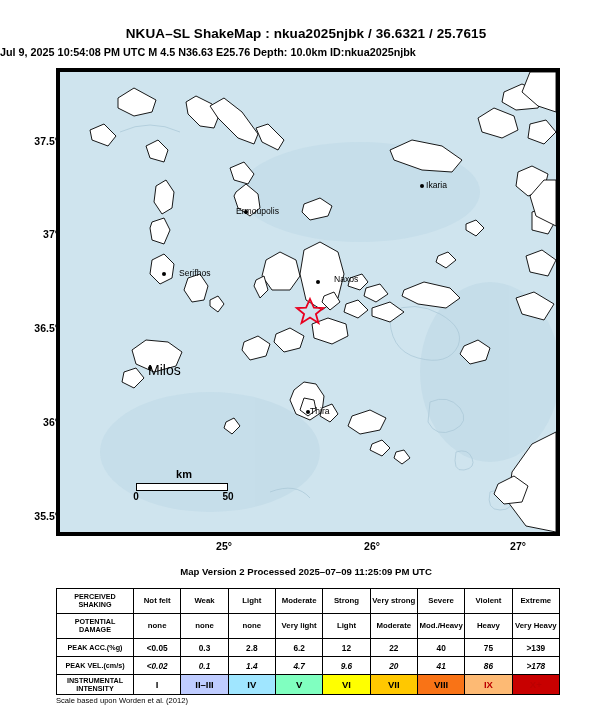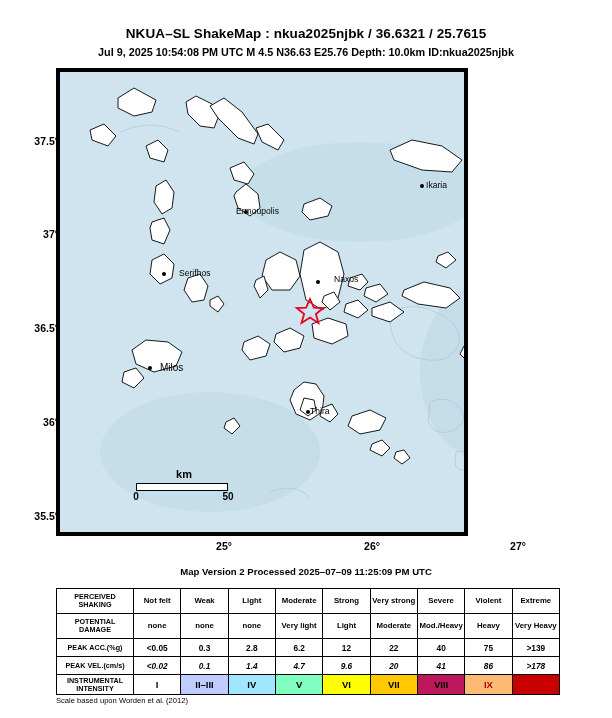--- a/index.html
+++ b/index.html
@@ -29,36 +29,36 @@
     text-align: center;
     font-size: 13.5px;
     font-weight: bold;
     letter-spacing: 0.1px;
   }
   .title-sub {
     position: absolute;
     top: 46px;
     left: 0;
     width: 612px;
-    text-align: center;
+    text-align: left;
     font-size: 10.8px;
     font-weight: bold;
   }
   
   .map-wrap {
     position: absolute;
     left: 56px;
     top: 68px;
     width: 504px;
     height: 468px;
   }
   .map-frame {
     position: absolute;
     left: 0; top: 0;
-    width: 412px;
+    width: 504px;
     height: 468px;
     border: 4px solid #000;
     box-sizing: border-box;
     background: #4d7c0f;
     overflow: hidden;
   }
   .map-inner {
     position: absolute;
     left: 0; top: 0;
     width: 100%;
@@ -300,21 +300,21 @@
           <g transform="translate(250,240)">
             <path d="M0,-13 L3.9,-4.3 L13.2,-4.0 L5.9,2.0 L8.5,11.0 L0,5.6 L-8.5,11.0 L-5.9,2.0 L-13.2,-4.0 L-3.9,-4.3 Z" fill="none" stroke="#e8001f" stroke-width="1.8" stroke-linejoin="miter"></path>
           </g>
         </svg>
 
         <div style="position:absolute;left:0;top:0;width:100%;height:100%;pointer-events:none;">
           <span style="position:absolute;left:366px;top:108px;font-size:8.6px;">Ikaria</span>
           <span style="position:absolute;left:176px;top:134px;font-size:8.6px;">Ermoupolis</span>
           <span style="position:absolute;left:119px;top:196px;font-size:8.6px;">Serifhos</span>
           <span style="position:absolute;left:250px;top:202px;font-size:8.6px;padding-left:24px;">Naxos</span>
-          <span style="position:absolute;left:100px;top:290px;font-size:10px;">Milos</span>
+          <span style="position:absolute;left:88px;top:290px;font-size:14px;">Milos</span>
           <span style="position:absolute;left:250px;top:334px;font-size:8.6px;">Thira</span>
         </div>
 
         <div class="scalebar">
           <div class="km-text">km</div>
           <div class="bar">
               <div class="half"></div>
             </div>
           <div class="ticklabels">
             <span style="left:0;">0</span>
@@ -378,21 +378,21 @@
       <td class="val italic">&gt;178</td>
     </tr>
     <tr>
       <td class="rowhead">INSTRUMENTAL INTENSITY</td>
       <td class="rom" style="background:#ffffff">I</td>
       <td class="rom" style="background:#bfccff">II–III</td>
       <td class="rom" style="background:#a0e6ff">IV</td>
       <td class="rom" style="background:#80ffc0">V</td>
       <td class="rom" style="background:#ffff00">VI</td>
       <td class="rom" style="background:#ffc800">VII</td>
-      <td class="rom" style="background:#be185d">VIII</td>
+      <td class="rom" style="background:#f97316">VIII</td>
       <td class="rom red" style="background:#fdba74">IX</td>
       <td class="rom red" style="background:#c80000">X+</td>
     </tr>
   </tbody>
     </table>
 
   <div class="credit">Scale based upon Worden et al. (2012)</div>
 </div>
 
 </body></html>

